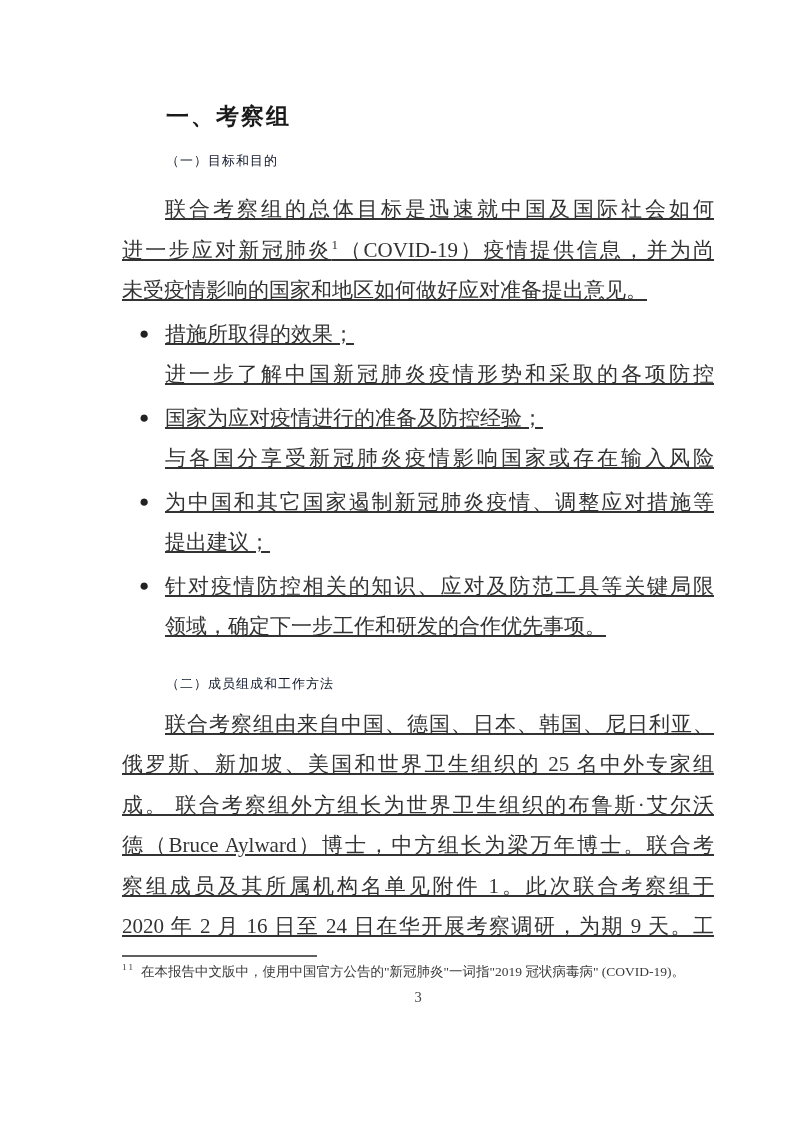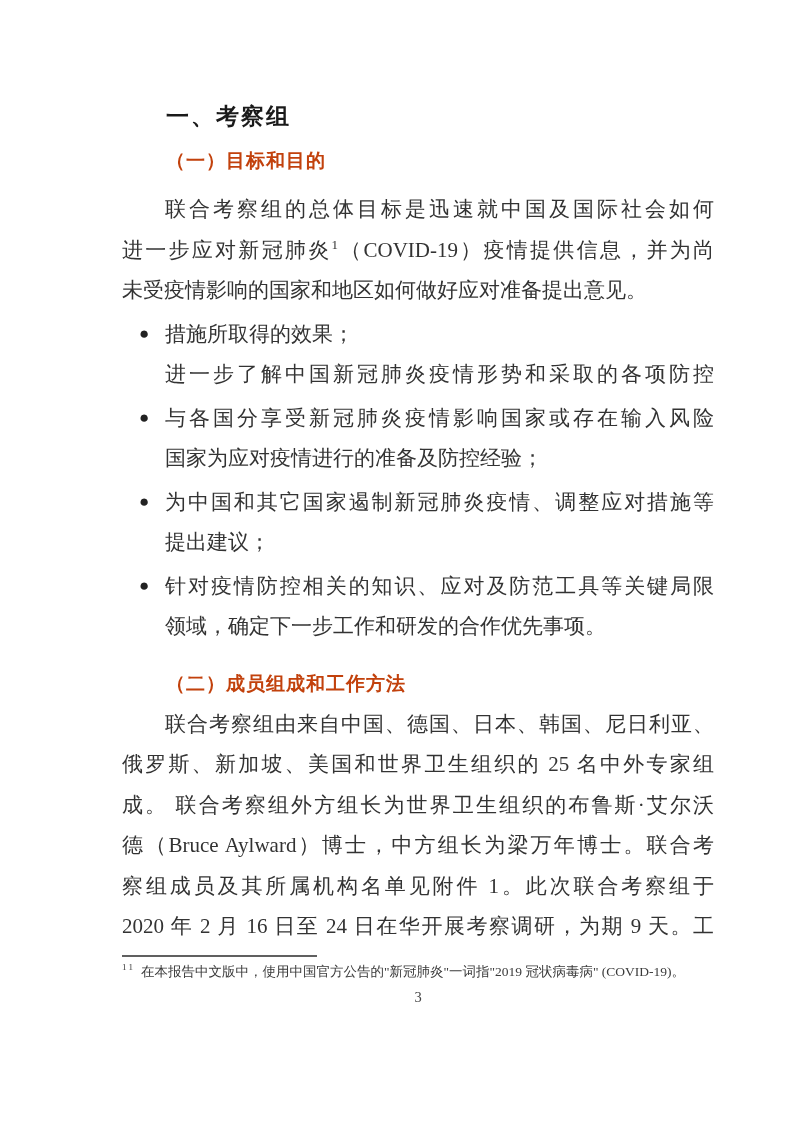--- a/index.html
+++ b/index.html
@@ -10,27 +10,27 @@
   }
   .page{
     box-sizing:border-box;width:800px;height:1131px;
     padding:103px 86px 0 122px;position:relative;
   }
   .h1{
     font-size:23px;font-weight:bold;color:#1a1a1a;
     line-height:28px;margin:0 0 18px 44px;letter-spacing:2px;
   }
   .h2{
-    font-size:19px;font-weight:bold;color:#c2410c;
+    font-size:13px;font-weight:normal;color:#0f172a;
     line-height:24px;margin:0 0 16px 44px;letter-spacing:1px;
   }
   .h2b{margin-top:25px;margin-bottom:8px;}
   .para{margin:0;}
   .ln{
-    font-size:21px;line-height:40.5px;white-space:nowrap;
+    font-size:21px;line-height:40.5px;white-space:nowrap;text-decoration:underline;
   }
   .wrapln{white-space:normal;}
   .jl{text-align:justify;text-align-last:justify;-moz-text-align-last:justify;white-space:normal;}
   .ind{text-indent:43px;}
   sup.fnref{
     font-size:13px;vertical-align:super;line-height:0;
   }
   ul.bullets{
     list-style:none;margin:3px 0 0 0;padding:0;
   }
@@ -74,22 +74,22 @@
 
 
   <ul class="bullets">
     <li>
       <span class="dot">●</span>
       <div class="ln wrapln">措施所取得的效果；</div>
       <div class="ln jl">进一步了解中国新冠肺炎疫情形势和采取的各项防控</div>
     </li>
     <li>
       <span class="dot">●</span>
+      <div class="ln wrapln">国家为应对疫情进行的准备及防控经验；</div>
       <div class="ln jl">与各国分享受新冠肺炎疫情影响国家或存在输入风险</div>
-      <div class="ln wrapln">国家为应对疫情进行的准备及防控经验；</div>
     </li>
     <li>
       <span class="dot">●</span>
       <div class="ln jl">为中国和其它国家遏制新冠肺炎疫情、调整应对措施等</div>
       <div class="ln wrapln">提出建议；</div>
     </li>
     <li>
       <span class="dot">●</span>
       <div class="ln jl">针对疫情防控相关的知识、应对及防范工具等关键局限</div>
       <div class="ln wrapln">领域，确定下一步工作和研发的合作优先事项。</div>

